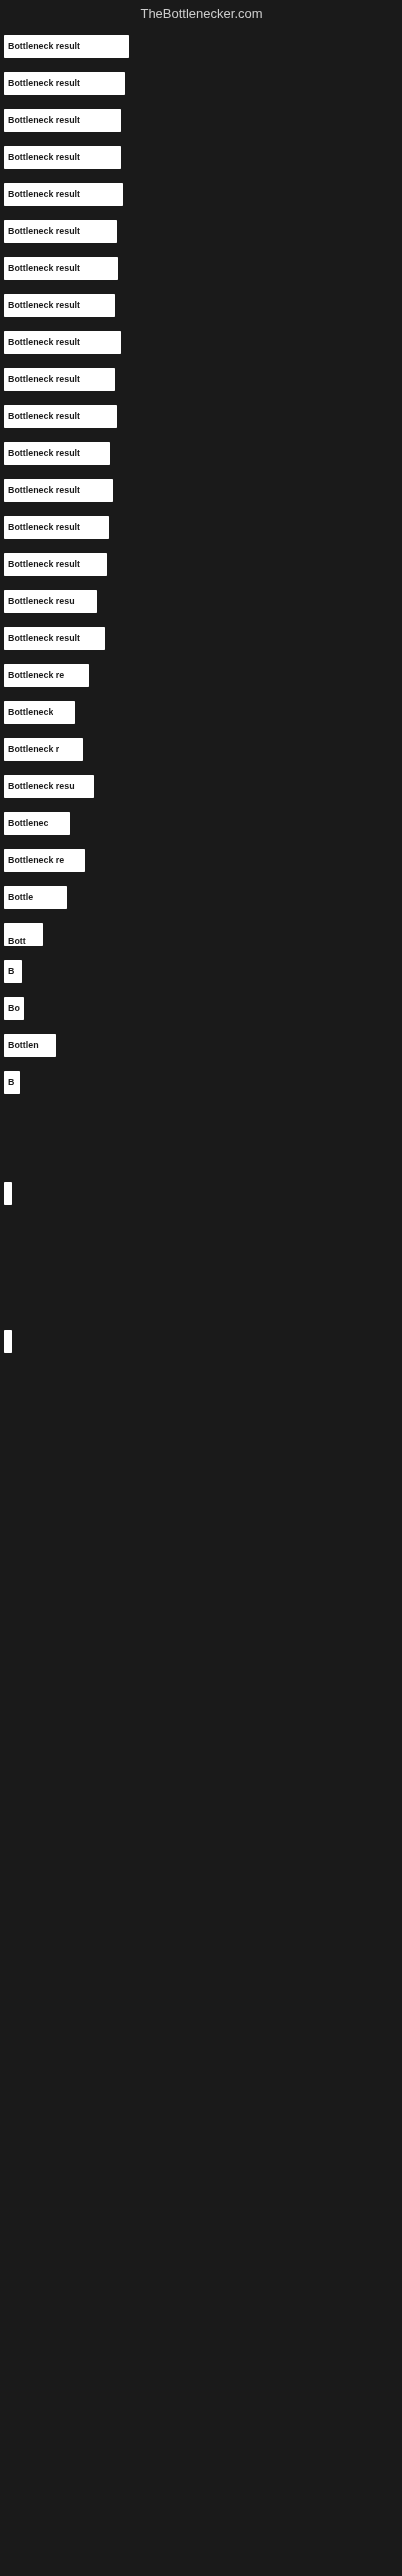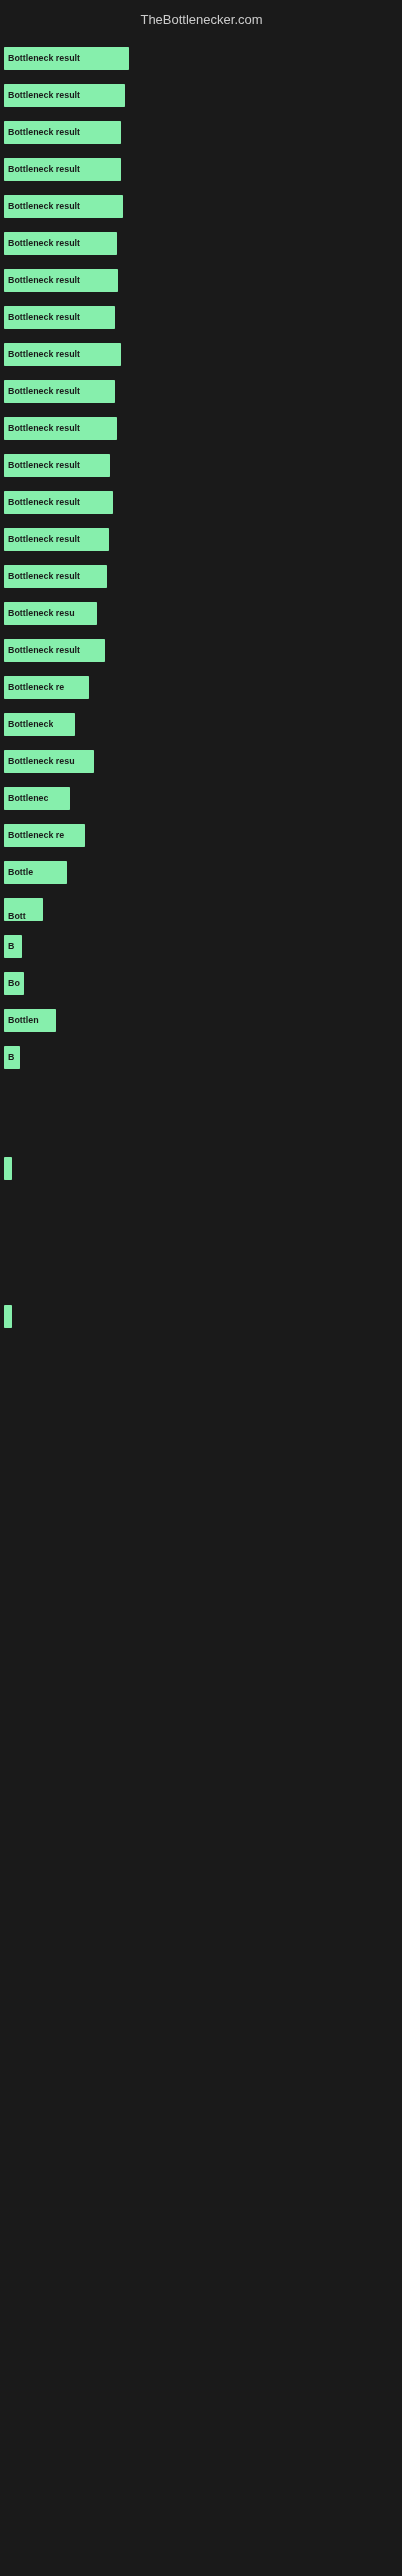--- a/index.html
+++ b/index.html
@@ -11,37 +11,37 @@
       width: 403px;
       min-height: 2576px;
       background-color: #1a1a1a;
       font-family: Arial, sans-serif;
       position: relative;
     }
     .site-title {
       text-align: center;
       color: #cccccc;
       font-size: 13px;
-      padding: 12px 0;
+      padding: 6px 0;
       background-color: #1a1a1a;
     }
     .bars-container {
       padding: 8px 4px;
       display: flex;
       flex-direction: column;
       gap: 0px;
     }
     .bar-row {
       display: flex;
       align-items: center;
       margin-bottom: 14.5px;
     }
     .bar {
       height: 22.5px;
-      background-color: #86efac;
+      background-color: #ffffff;
       display: flex;
       align-items: center;
       padding: 0 4px;
       border-radius: 0.8px;
       overflow: hidden;
     }
     .bar-label {
       color: #1a1a1a;
       font-size: 8.9px;
       font-weight: bold;
@@ -146,20 +146,25 @@
       <div class="bar" style="width: 85px;">
         <span class="bar-label">Bottleneck re</span>
       </div>
     </div>
     <div class="bar-row">
       <div class="bar" style="width: 71px;">
         <span class="bar-label">Bottleneck</span>
       </div>
     </div>
     <div class="bar-row">
+      <div class="bar" style="width: 79px;">
+        <span class="bar-label">Bottleneck r</span>
+      </div>
+    </div>
+    <div class="bar-row">
       <div class="bar" style="width: 90px;">
         <span class="bar-label">Bottleneck resu</span>
       </div>
     </div>
     <div class="bar-row">
       <div class="bar" style="width: 66px;">
         <span class="bar-label">Bottlenec</span>
       </div>
     </div>
     <div class="bar-row">

